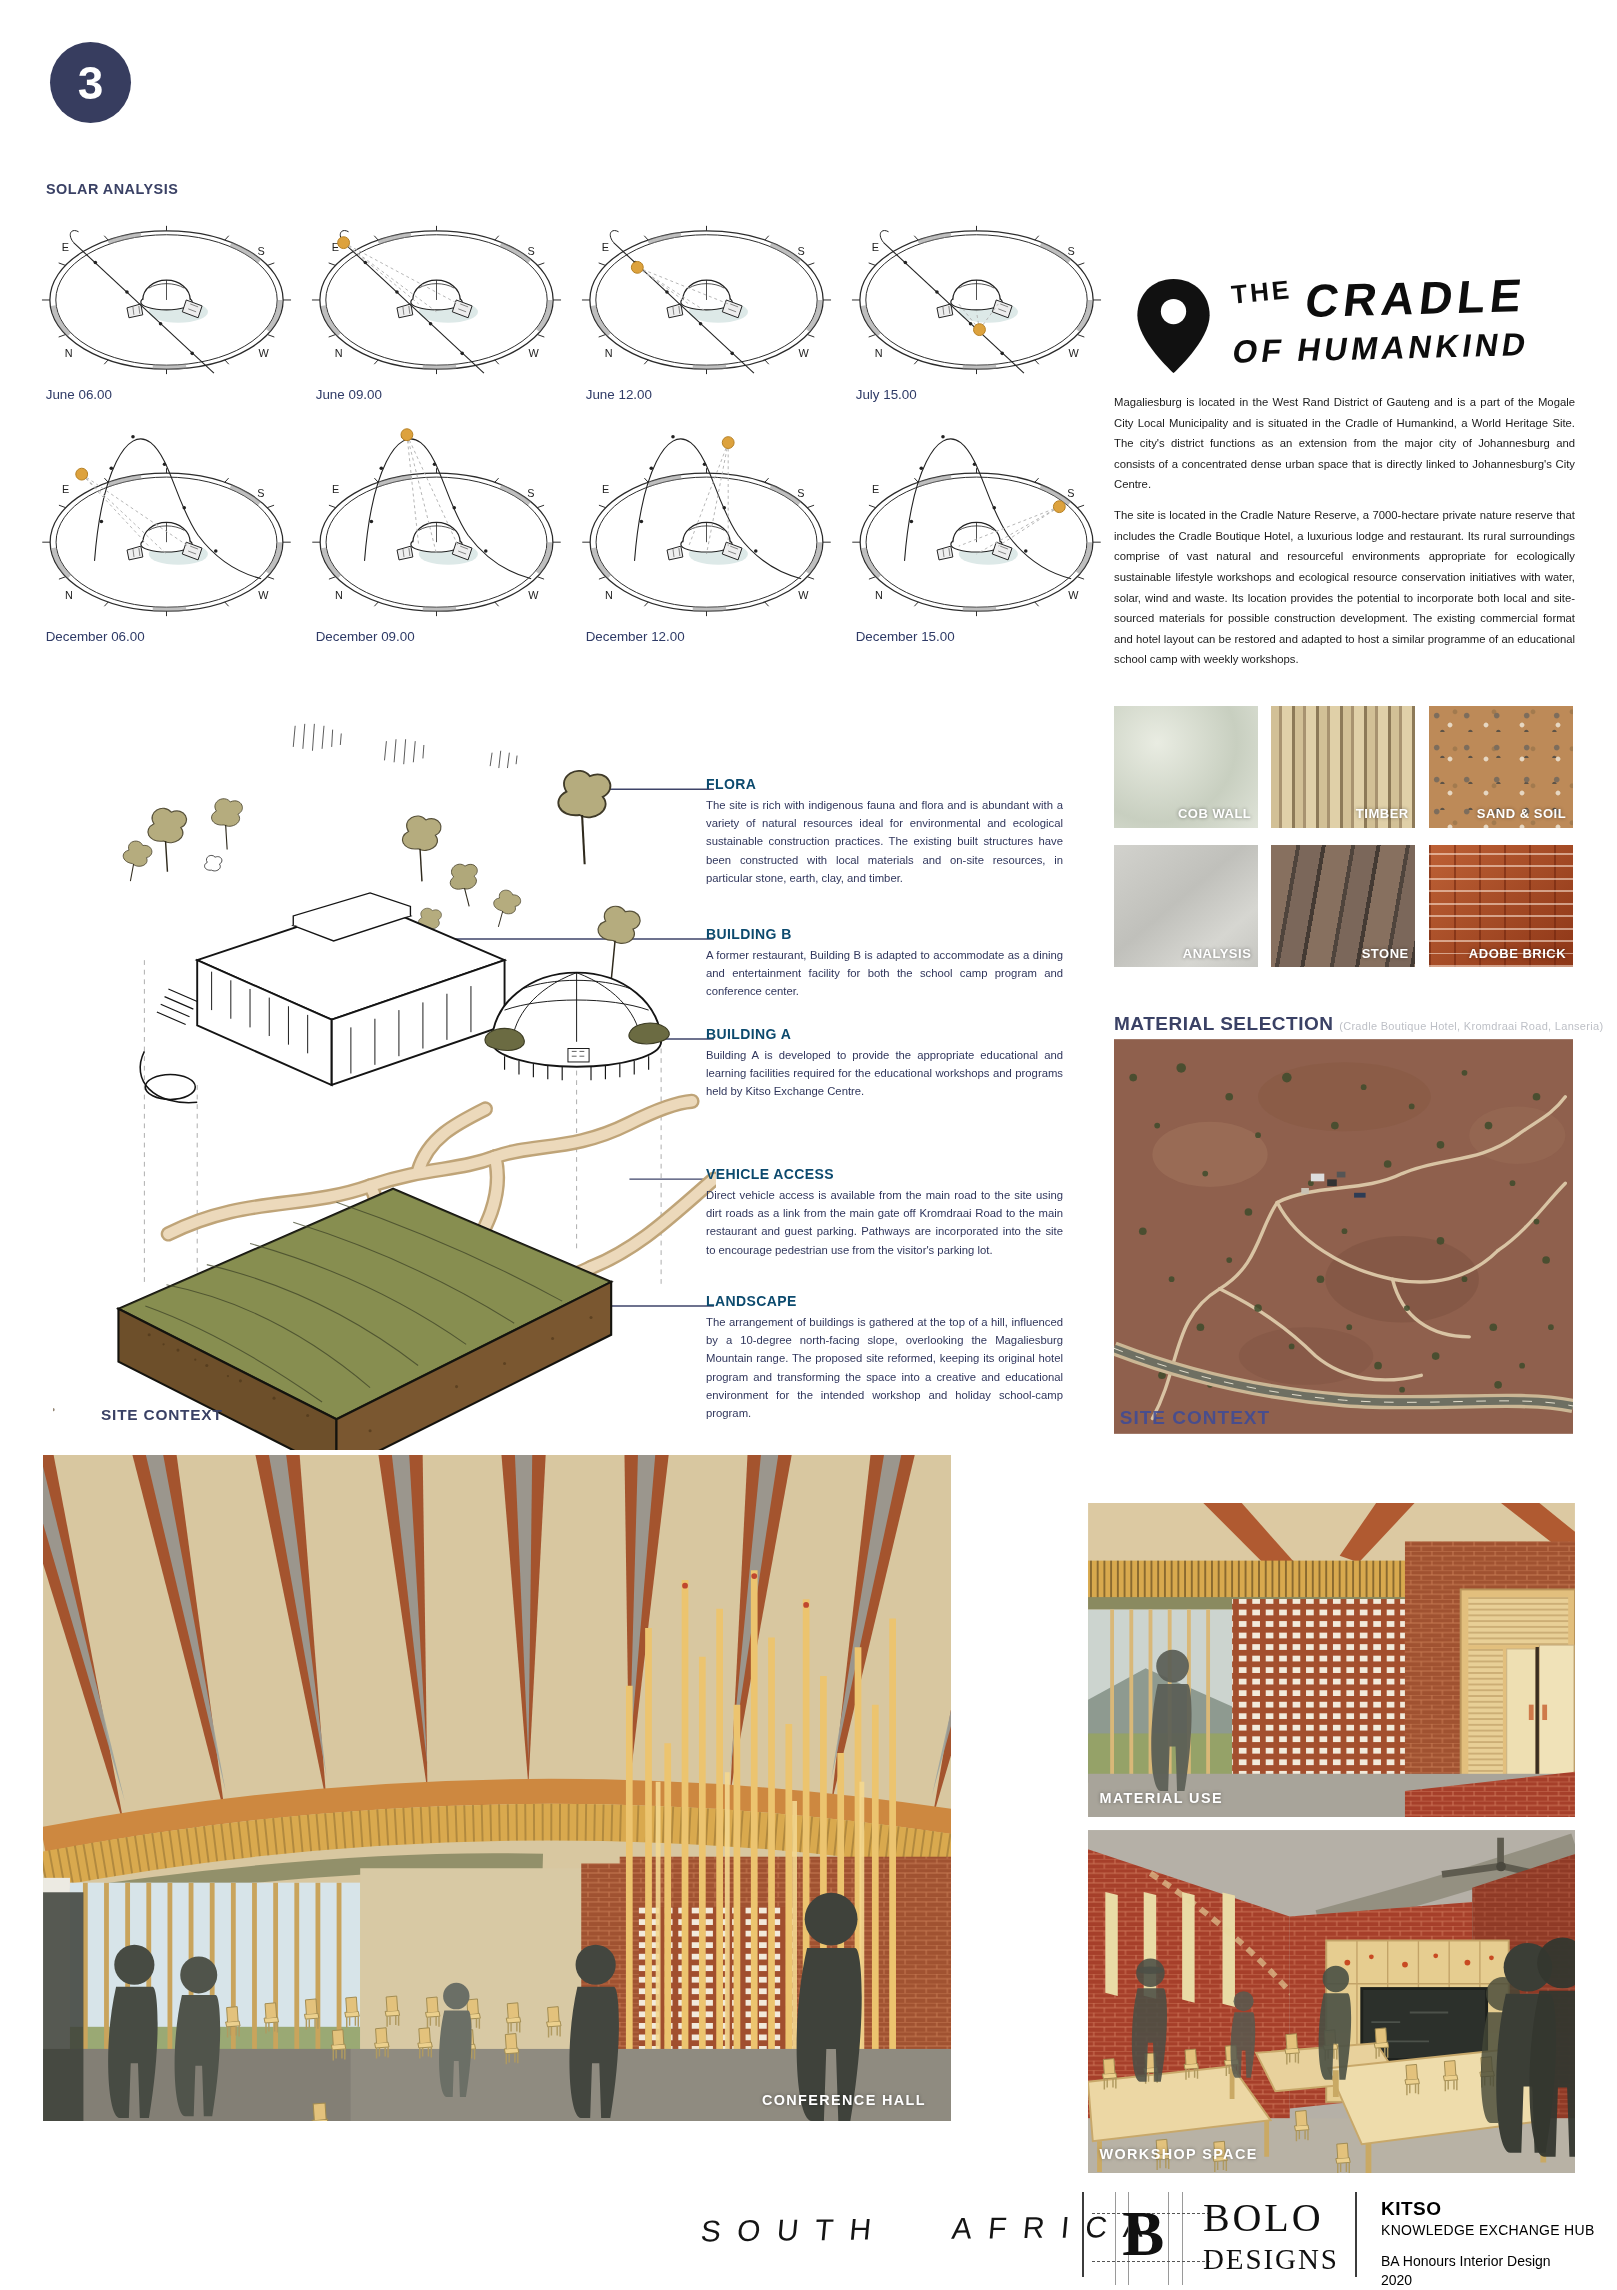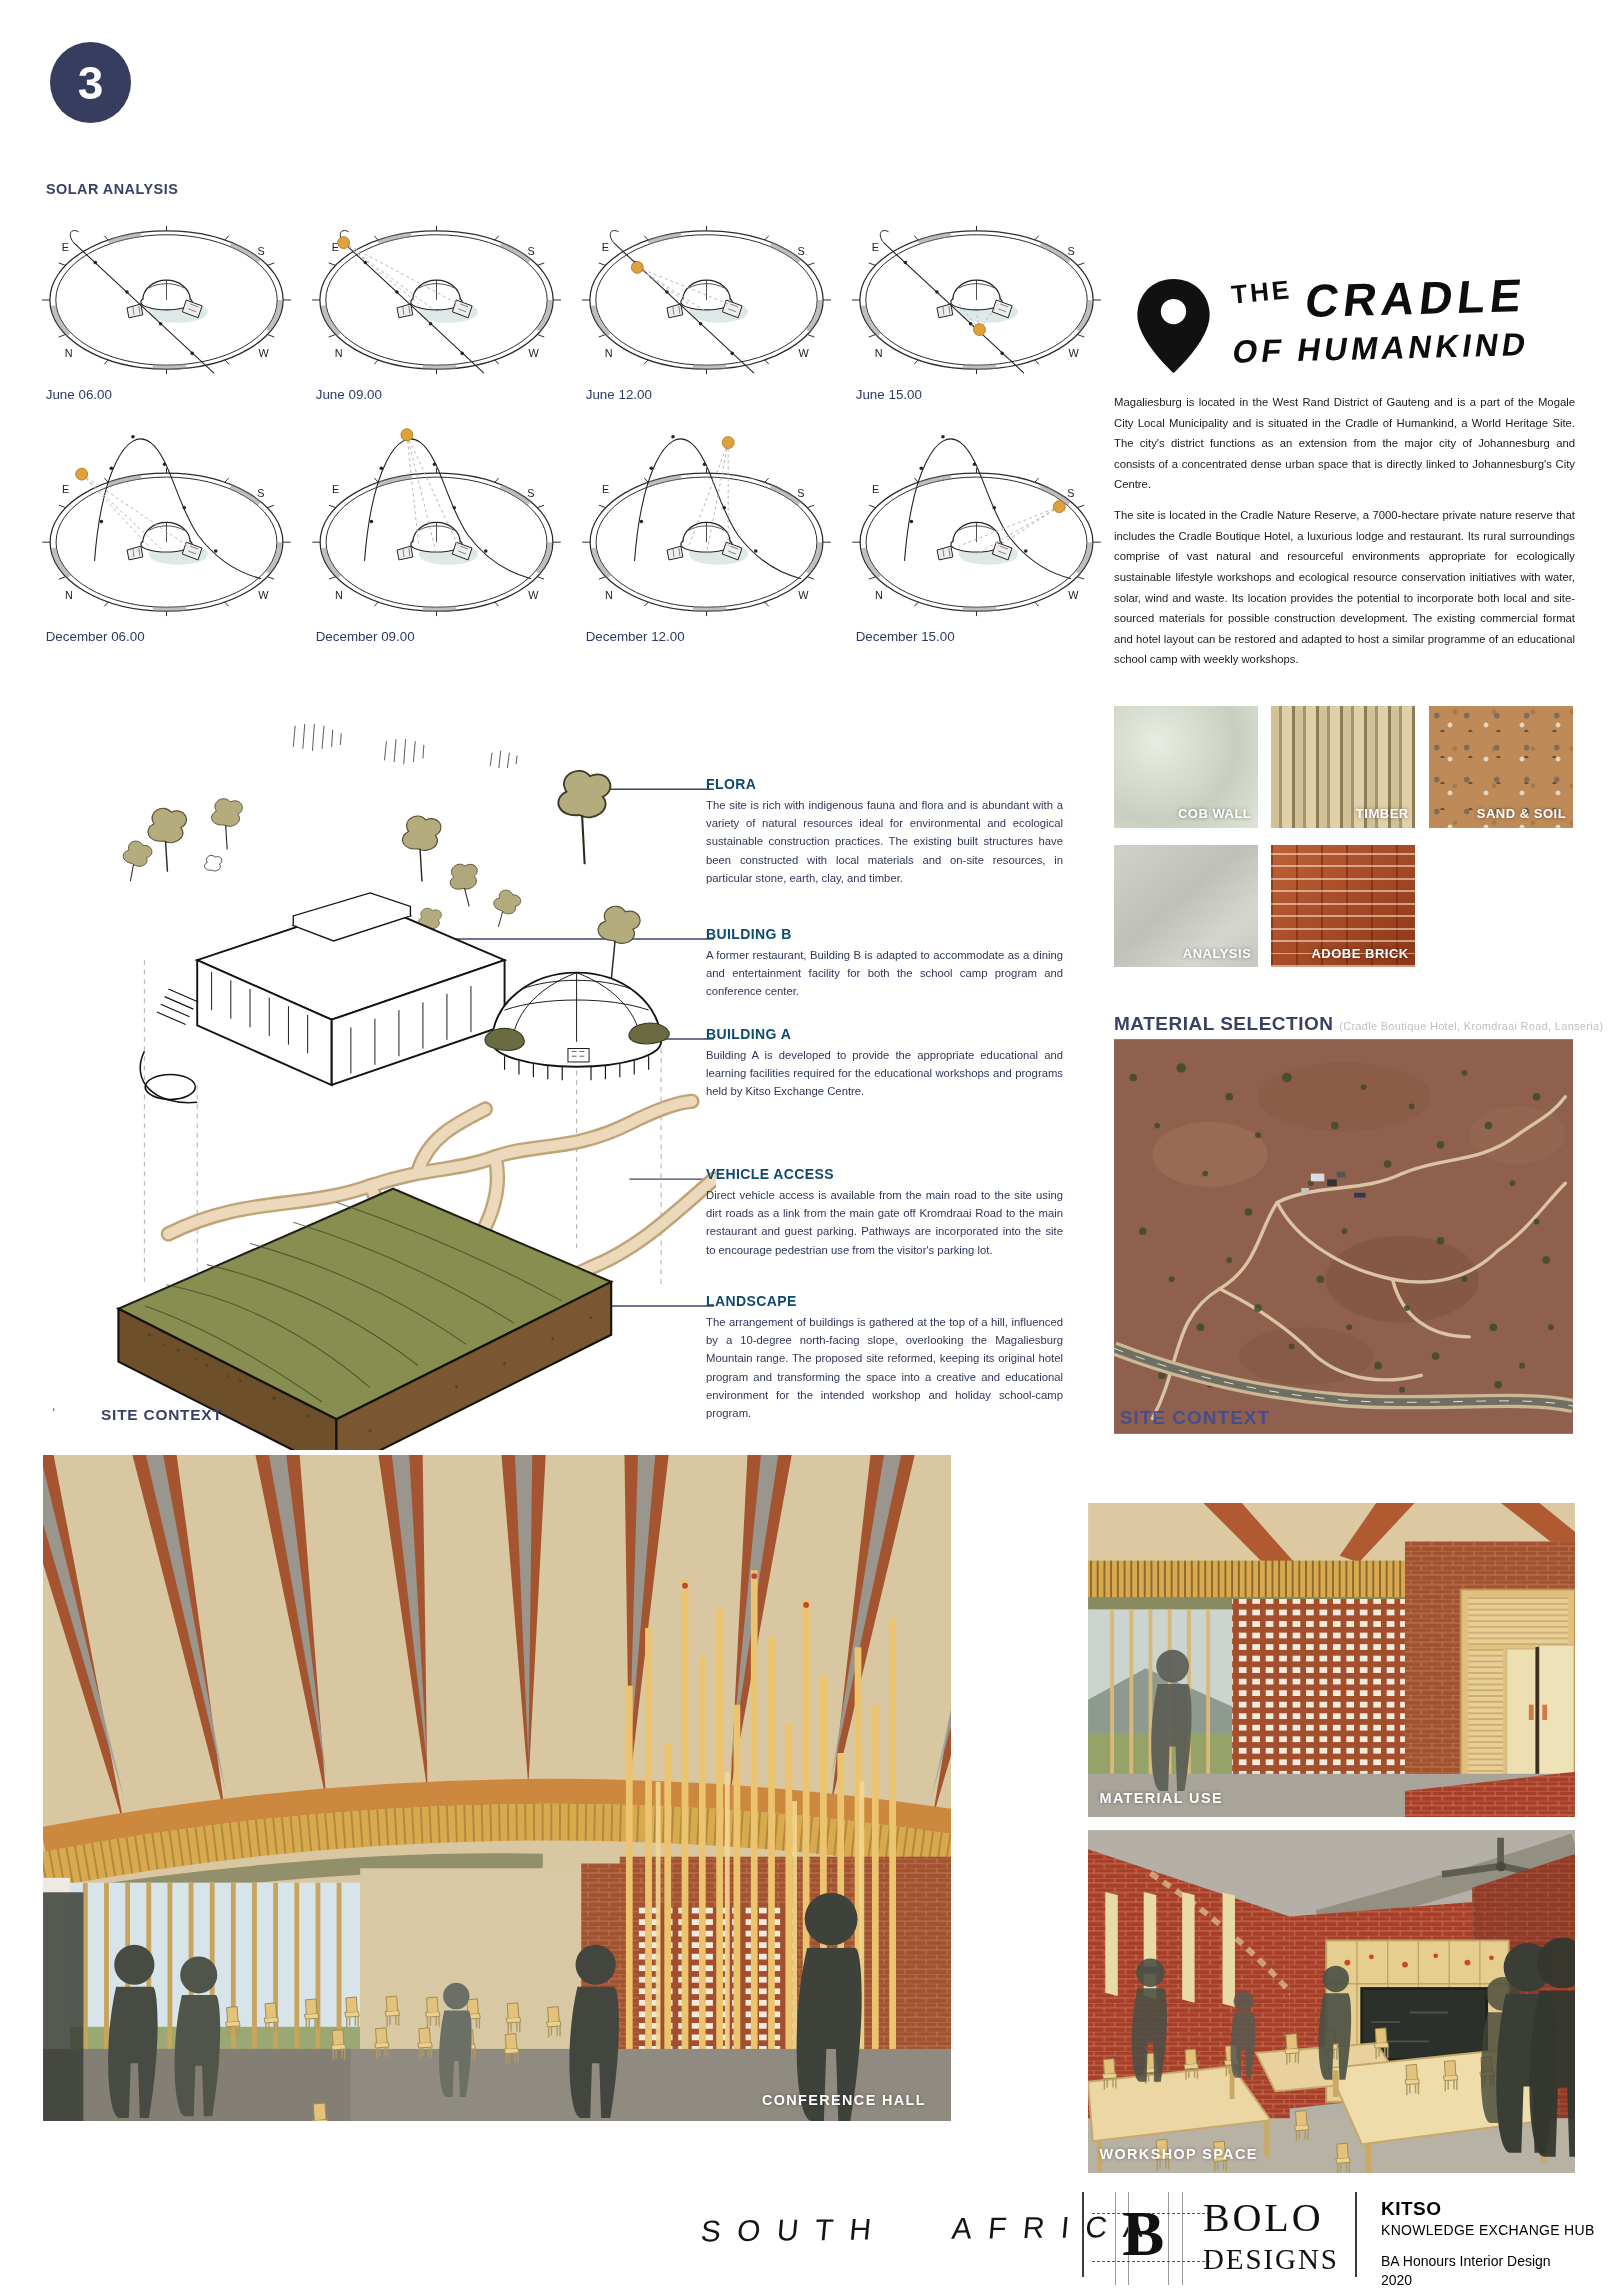--- a/index.html
+++ b/index.html
@@ -318,21 +318,21 @@
           <circle cx="64" cy="110" r="1.8" fill="#222"></circle>
               <circle cx="74" cy="56" r="1.8" fill="#222"></circle>
           <circle cx="96" cy="24" r="1.8" fill="#222"></circle>
               <circle cx="128" cy="52" r="1.8" fill="#222"></circle>
           <circle cx="148" cy="96" r="1.8" fill="#222"></circle>
               <circle cx="180" cy="140" r="1.8" fill="#222"></circle>
         </g>
         <path class="rays" d="M133,118 L112,92 M133,118 L130,100 M133,118 L152,92" stroke="#b5b5b5" stroke-width="1" stroke-dasharray="3 3" fill="none"></path>
         <circle class="sun" r="6" fill="#dda23d" stroke="#b57f22" stroke-width="1" cx="133" cy="118"></circle>
       </svg>
-      <figcaption class="solar-label">June 15.00</figcaption>
+      <figcaption class="solar-label">July 15.00</figcaption>
     </figure>
   </div>
     <div class="solar-row" id="solar-row-2">
     <figure class="solar-cell">
       <svg viewBox="0 0 260 215" class="dec">
         <g class="horizon" transform="translate(0,43)">
           <ellipse cx="130" cy="88" rx="118" ry="70" fill="none" stroke="#2b2b2b" stroke-width="1.3"></ellipse>
           <ellipse cx="130" cy="88" rx="112" ry="66" fill="none" stroke="#2b2b2b" stroke-width="1"></ellipse>
           <ellipse cx="130" cy="88" rx="115" ry="68" fill="none" stroke="#8a8a8a" stroke-width="5" stroke-dasharray="34 92" opacity=".55"></ellipse>
           <path d="M248,88 L256,88 M239.1,125.5 L232.2,123 M193,153 L189,148.6 M130,163 L130,158
@@ -708,20 +708,23 @@
         <span>COB WALL</span>
       </div>
     <div class="mat-tile tex-timber">
         <span>TIMBER</span>
       </div>
     <div class="mat-tile tex-sand">
         <span>SAND &amp; SOIL</span>
       </div>
     <div class="mat-tile tex-concrete">
         <span>ANALYSIS</span>
+      </div>
+    <div class="mat-tile tex-stone">
+        <span>STONE</span>
       </div>
     <div class="mat-tile tex-adobe">
         <span>ADOBE BRICK</span>
       </div>
   </div>
   <div class="abs mat-caption">
     <span>MATERIAL SELECTION</span>
     <span class="mat-ghost">(Cradle Boutique Hotel, Kromdraai Road, Lanseria)</span>
   </div>
 

